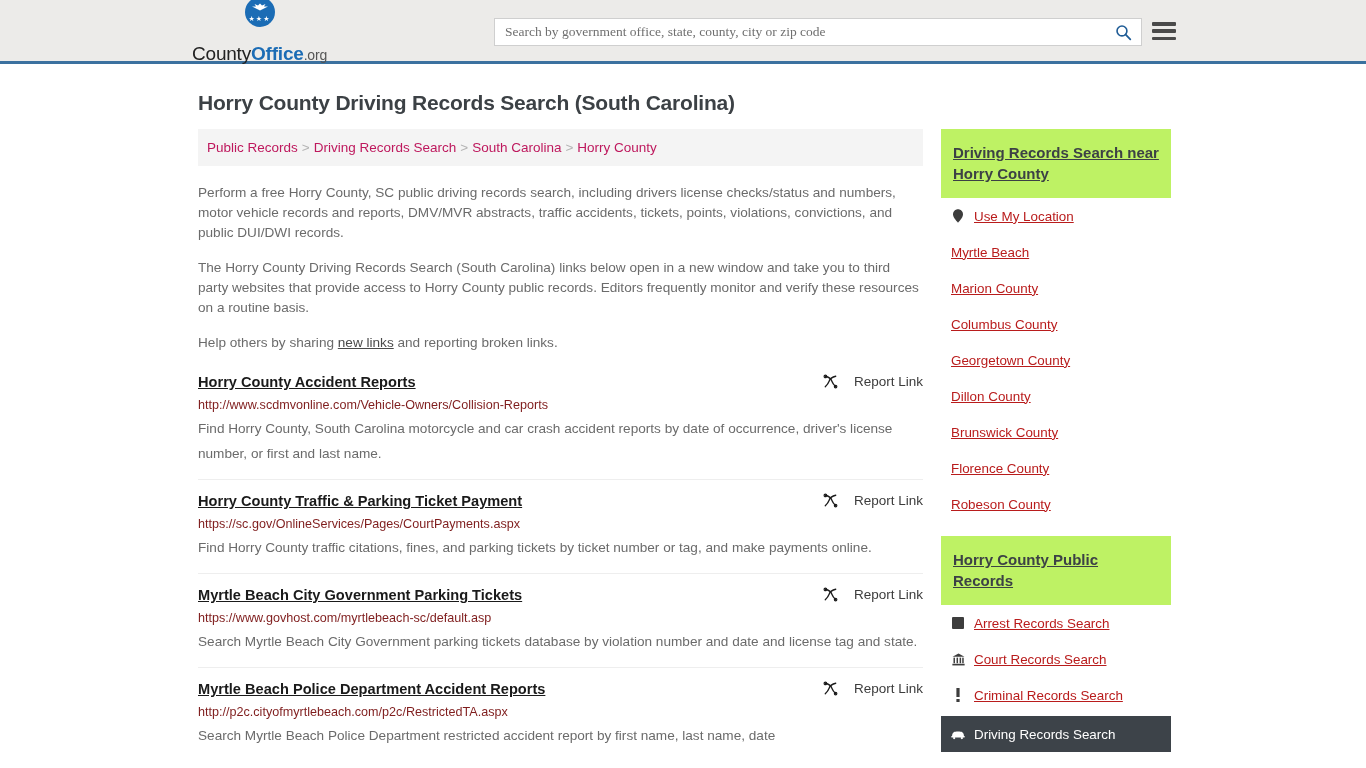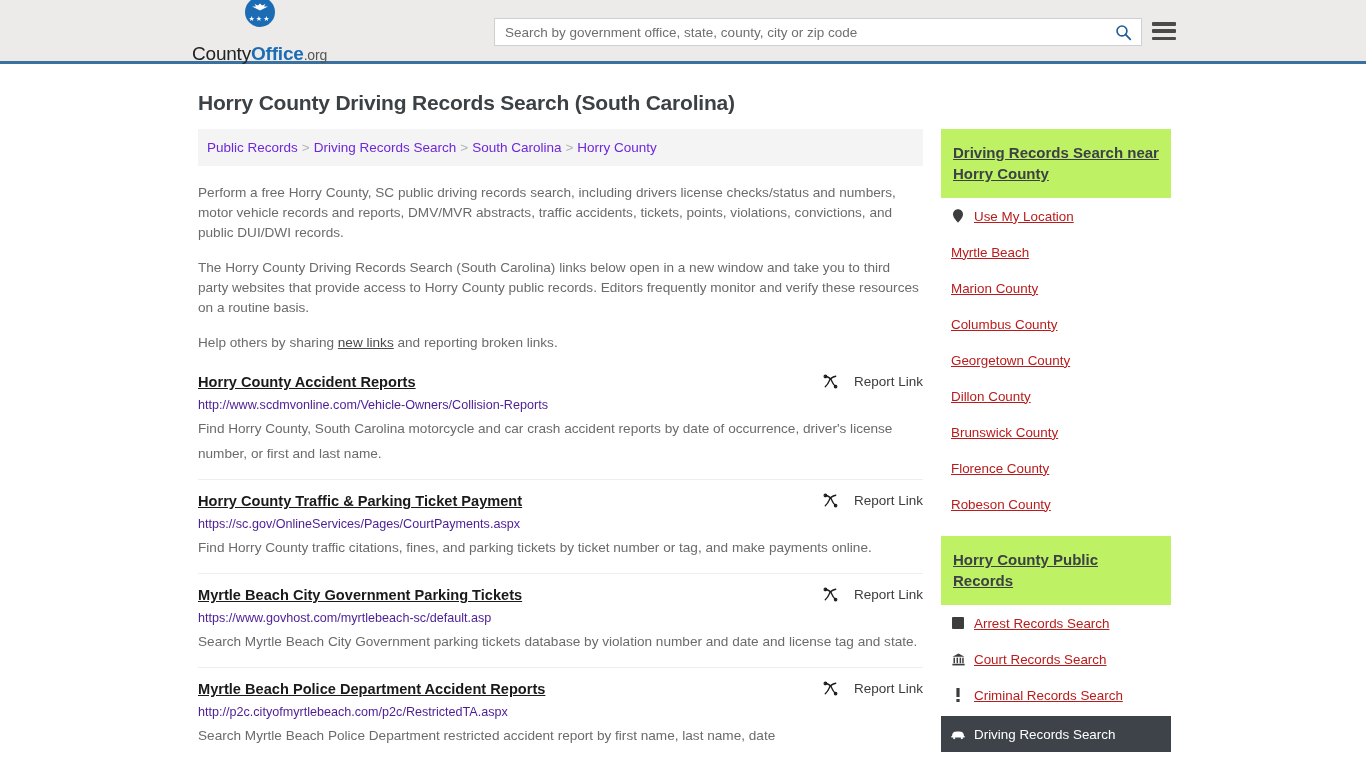--- a/index.html
+++ b/index.html
@@ -72,21 +72,21 @@
     align-items: center;
   }
   .search-input {
     border: 0;
     outline: 0;
     flex: 1;
     height: 30px;
     padding: 0 10px;
     font-size: 13.5px;
     color: #5a5a5a;
-    font-family: Liberation Sans, sans-serif;
+    font-family: Liberation Serif, serif;
     background: transparent;
   }
   .search-input::placeholder { color: #6f6f6f; opacity: 1; }
   .search-btn {
     width: 36px; height: 26px;
     background: transparent;
     border: 0;
     cursor: pointer;
     display: flex;
     align-items: center;
@@ -137,21 +137,21 @@
 
   
   .breadcrumb {
     background: #f4f4f4;
     padding: 10px 10px 10px 9px;
     font-size: 13.5px;
     color: #6c6c6c;
     line-height: 17px;
   }
   .breadcrumb a {
-    color: #6d28d9;
+    color: #be185d;
     text-decoration: none;
   }
   .breadcrumb .sep { color: #b3b3b3; margin: 0 4px; }
 
   
   .intro p {
     font-size: 13.6px;
     line-height: 20px;
     color: #6b6b6b;
     margin: 15px 0 0 0;
@@ -189,21 +189,21 @@
     align-items: center;
     gap: 16px;
     font-size: 13.5px;
     color: #3c3c3c;
     cursor: pointer;
     white-space: nowrap;
     padding-top: 1px;
   }
   .result-url {
     font-size: 12.6px;
-    color: #4c1d95;
+    color: #7f1d1d;
     margin-top: 5px;
     line-height: 16px;
     word-break: break-all;
   }
   .result-desc {
     font-size: 13.6px;
     color: #6b6b6b;
     line-height: 25px;
     margin-top: 3px;
   }

